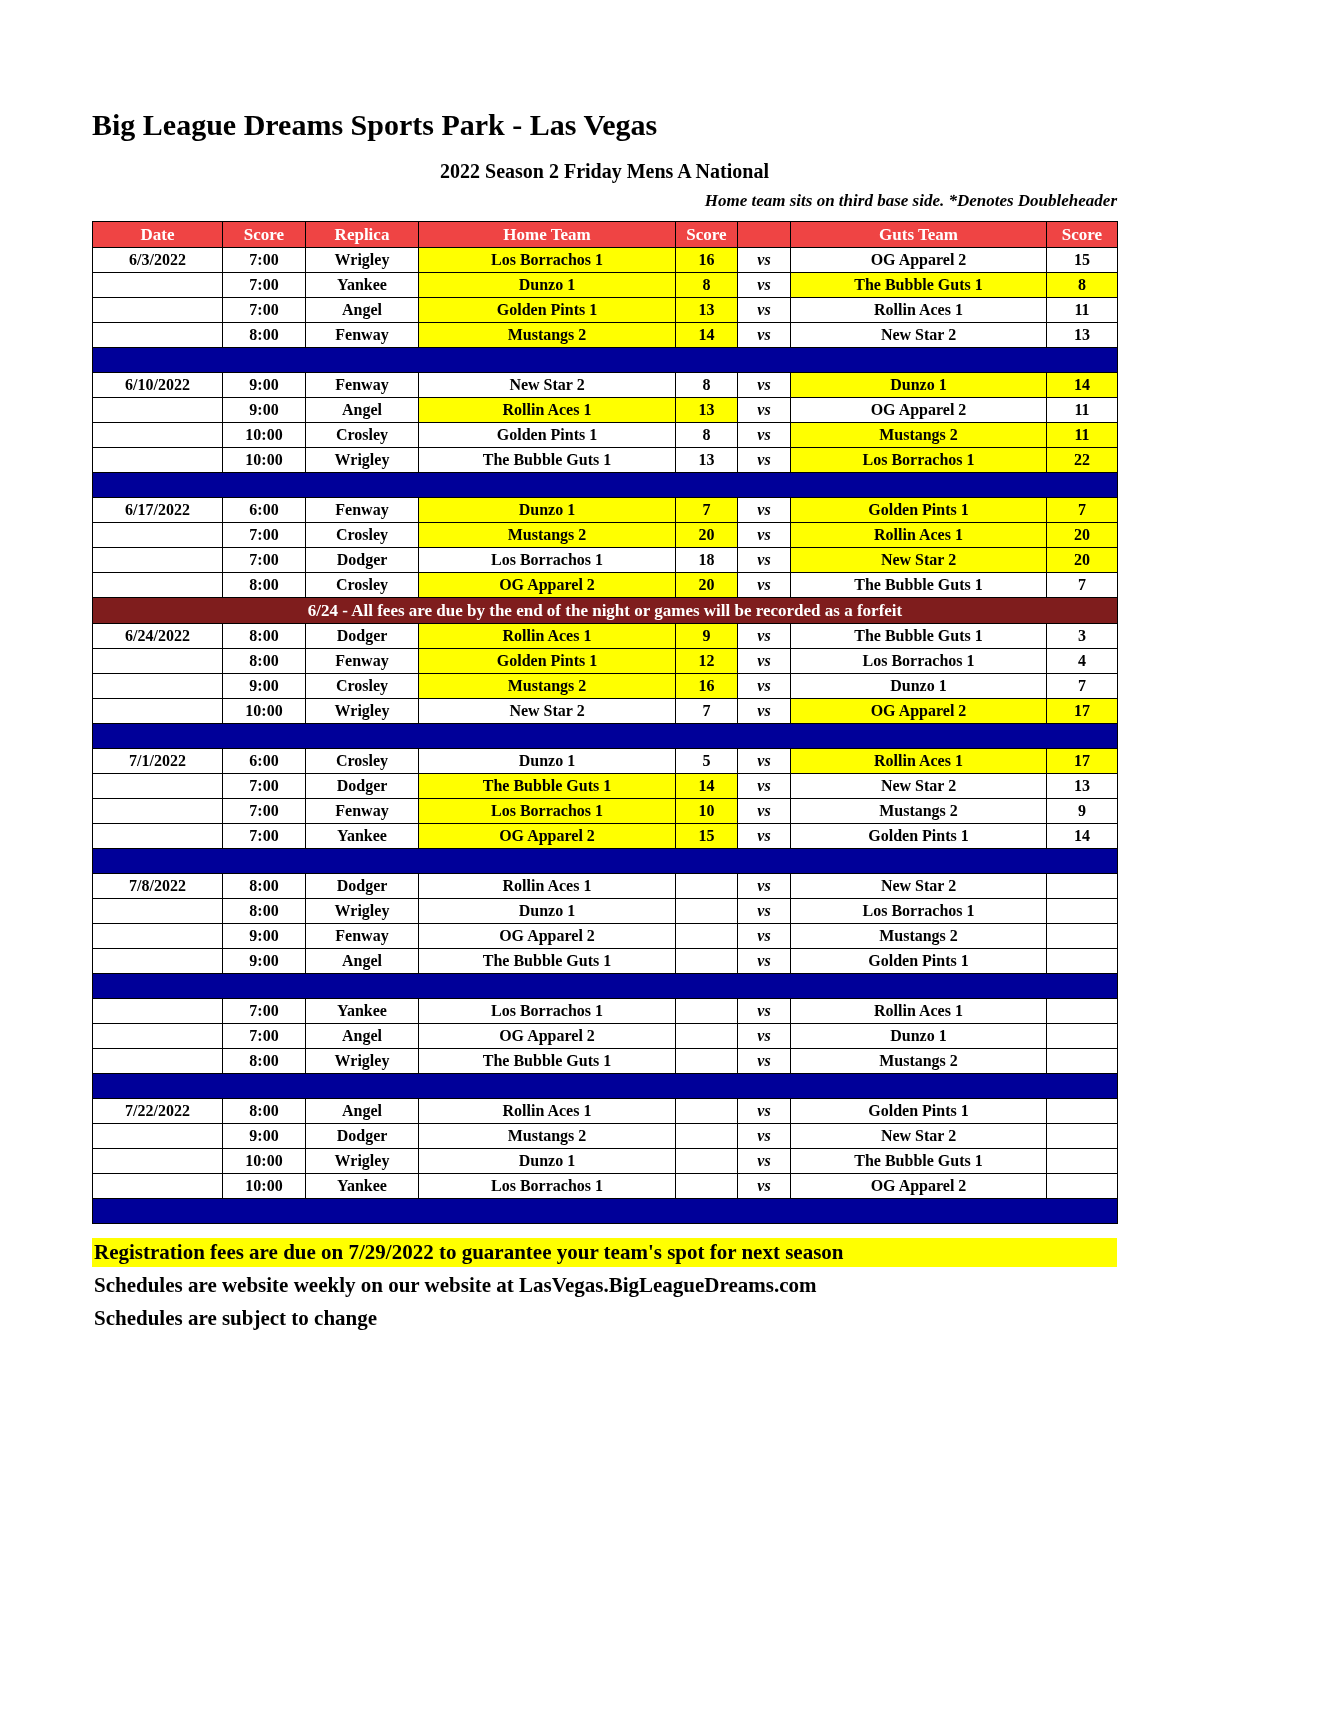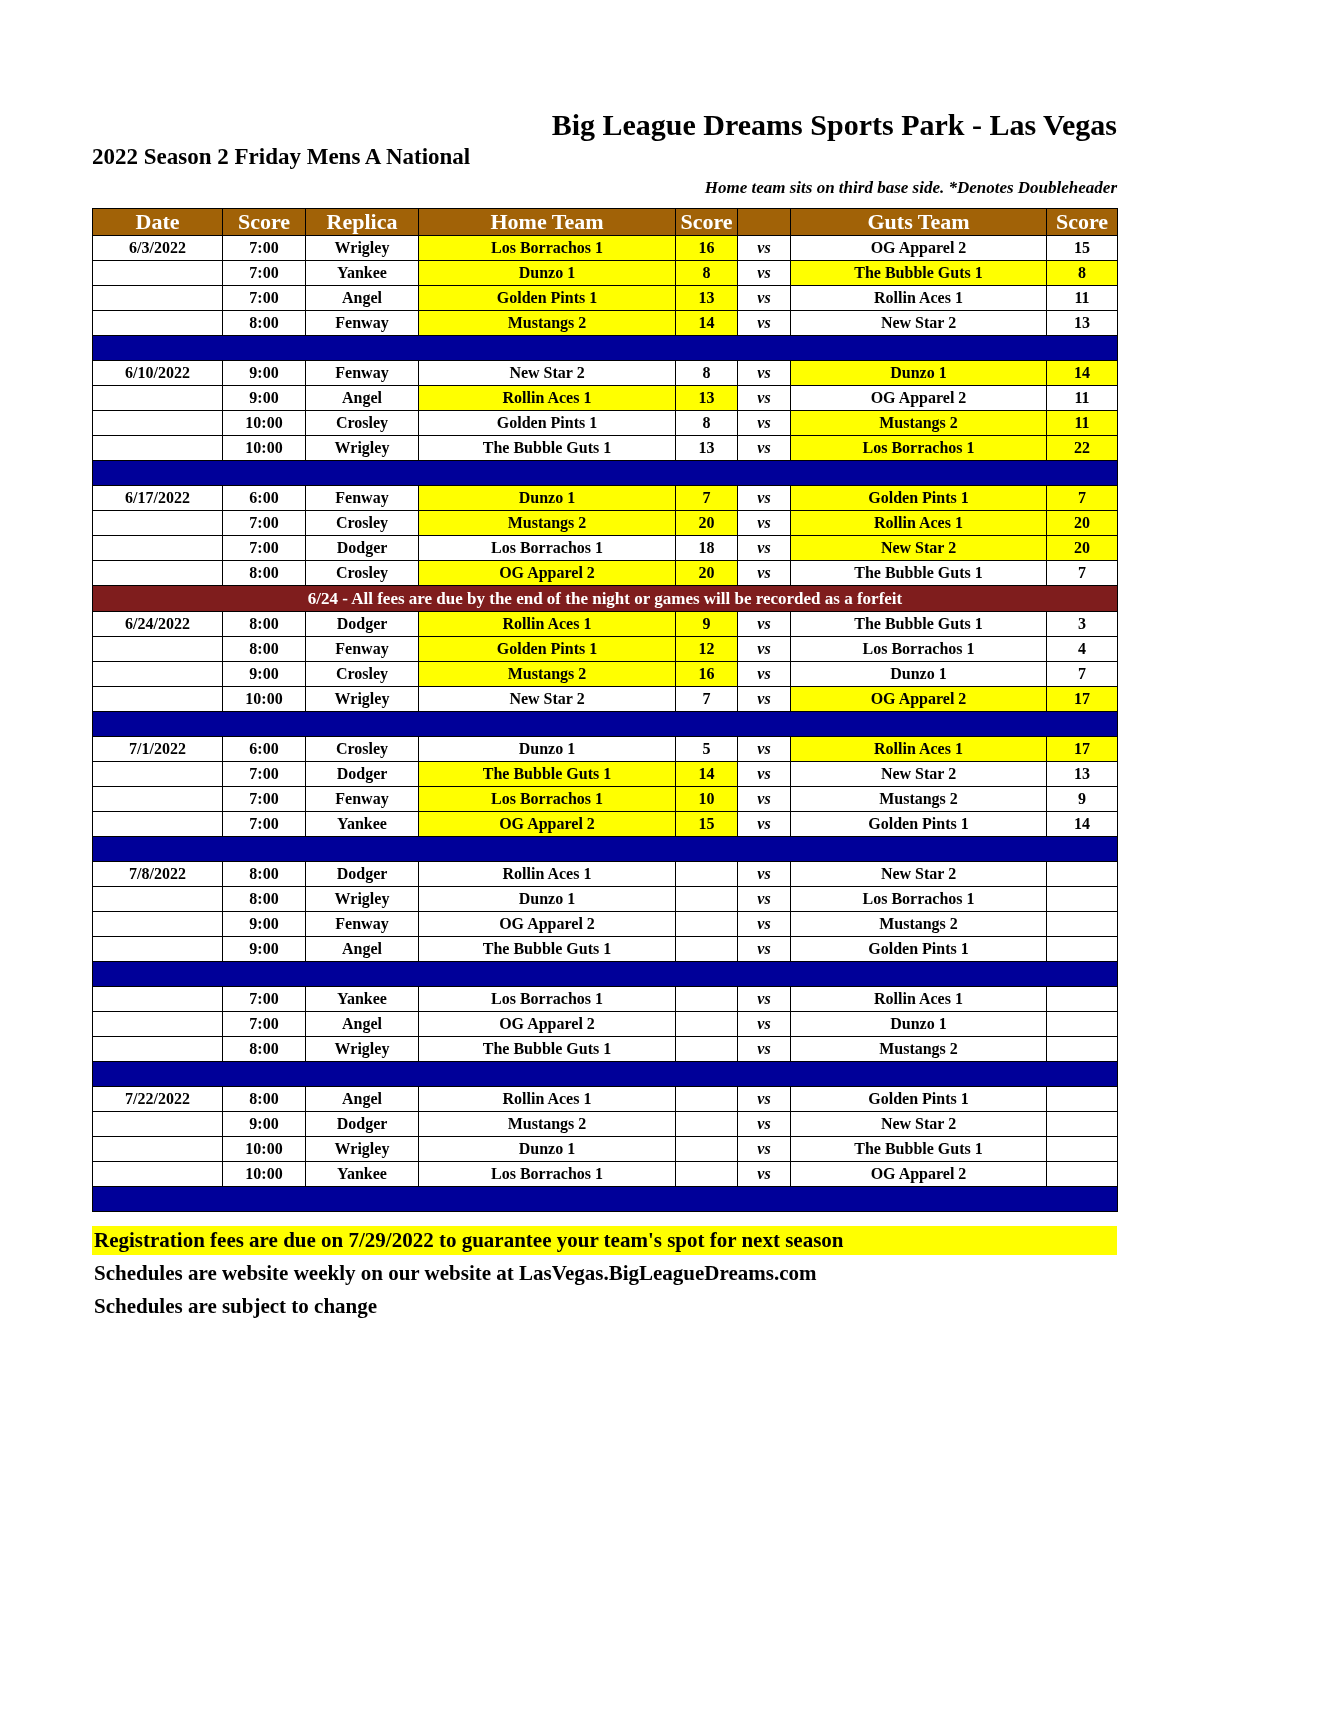--- a/index.html
+++ b/index.html
@@ -7,28 +7,28 @@
     width: 1327px;
     height: 1717px;
     font-family: "Liberation Serif", "DejaVu Serif", serif;
     color: #000000;
   }
   .page { position: relative; width: 1327px; height: 1717px; background: #ffffff; }
   .content { margin-left: 92px; width: 1025px; }
 
   .title {
     padding-top: 108px;
-    text-align: right;
+    text-align: left;
     font-size: 30px;
     font-weight: bold;
   }
   .subtitle {
-    margin-top: 2px;
-    text-align: left;
-    font-size: 23px;
+    margin-top: 18px;
+    text-align: center;
+    font-size: 20px;
     font-weight: bold;
   }
   .note {
     margin-top: 8px;
     text-align: right;
     font-size: 17px;
     font-weight: bold;
     font-style: italic;
   }
 
@@ -42,23 +42,23 @@
     border: 1px solid #000000;
     height: 24px;
     padding: 0 3px;
     font-size: 16px;
     font-weight: bold;
     text-align: center;
     overflow: hidden;
     white-space: nowrap;
   }
   table.schedule th {
-    background: #a16207;
+    background: #ef4444;
     color: #ffffff;
-    font-size: 22px;
+    font-size: 17px;
     height: 25px;
   }
   td.c-vs { font-style: italic; font-size: 15px; }
   td.hl { background: #ffff00; }
   tr.sep td {
     background: #000099;
     height: 24px;
     padding: 0;
   }
   tr.banner-blue td {

